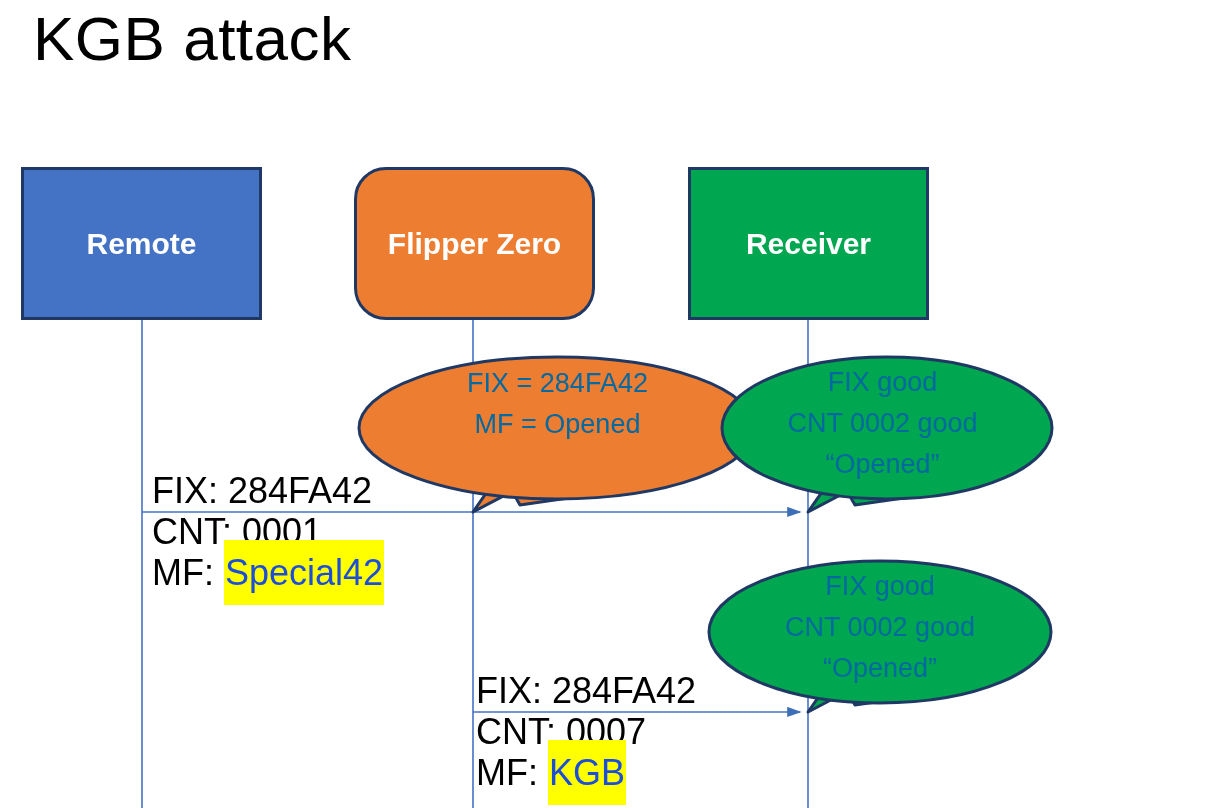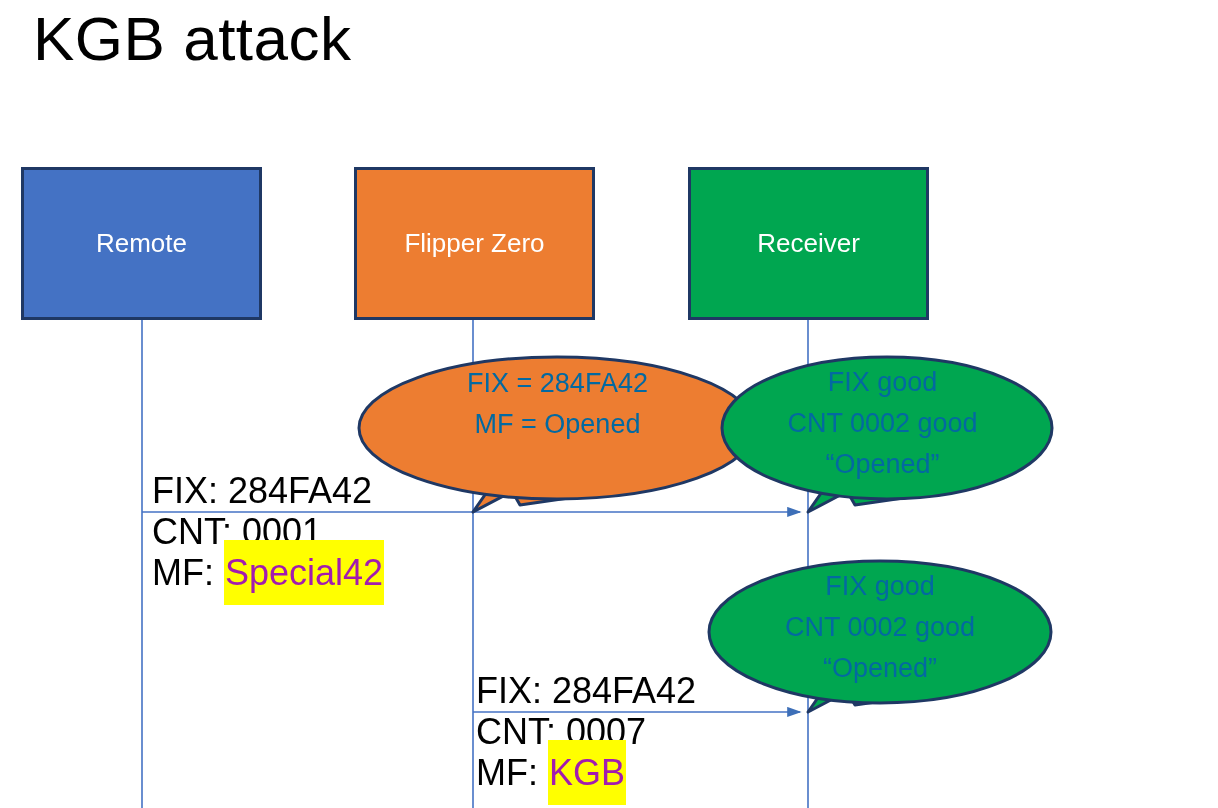--- a/index.html
+++ b/index.html
@@ -45,28 +45,28 @@
   .actor-box {
     position: absolute;
     box-sizing: border-box;
     border: 3px solid #1F3864;
     display: flex;
     align-items: center;
     justify-content: center;
   }
   .actor-label {
     color: #ffffff;
-    font-size: 26px;
-    font-weight: 400;
+    font-size: 30px;
+    font-weight: 700;
     line-height: 1.2;
     text-align: center;
     white-space: nowrap;
   }
   #actor-remote   { left: 21px;  top: 167px; width: 241px; height: 153px; background: #4472C4; }
-  #actor-flipper  { left: 354px; top: 167px; width: 241px; height: 153px; background: #ED7D31; }
+  #actor-flipper  { left: 354px; top: 167px; width: 241px; height: 153px; background: #ED7D31; border-radius: 32px; }
   #actor-receiver { left: 688px; top: 167px; width: 241px; height: 153px; background: #00A650; }
 
   
   .callout-text {
     position: absolute;
     color: #0369a1;
     font-size: 27px;
     line-height: 41px;
     text-align: center;
     white-space: nowrap;
@@ -80,21 +80,21 @@
   .message-label {
     position: absolute;
     color: #000000;
     font-size: 36px;
     line-height: 41px;
     white-space: nowrap;
   }
   .message-label .row { display: block; }
   .message-label .hl {
     background: #FFFF00;
-    color: #a21caf;
+    color: #1d4ed8;
     padding: 12px 1px;
   }
   #message1-label { left: 152px; top: 470px; }
   #message2-label { left: 476px; top: 670px; }
 </style>
 </head>
 <body>
 
 <div id="slide">
 

